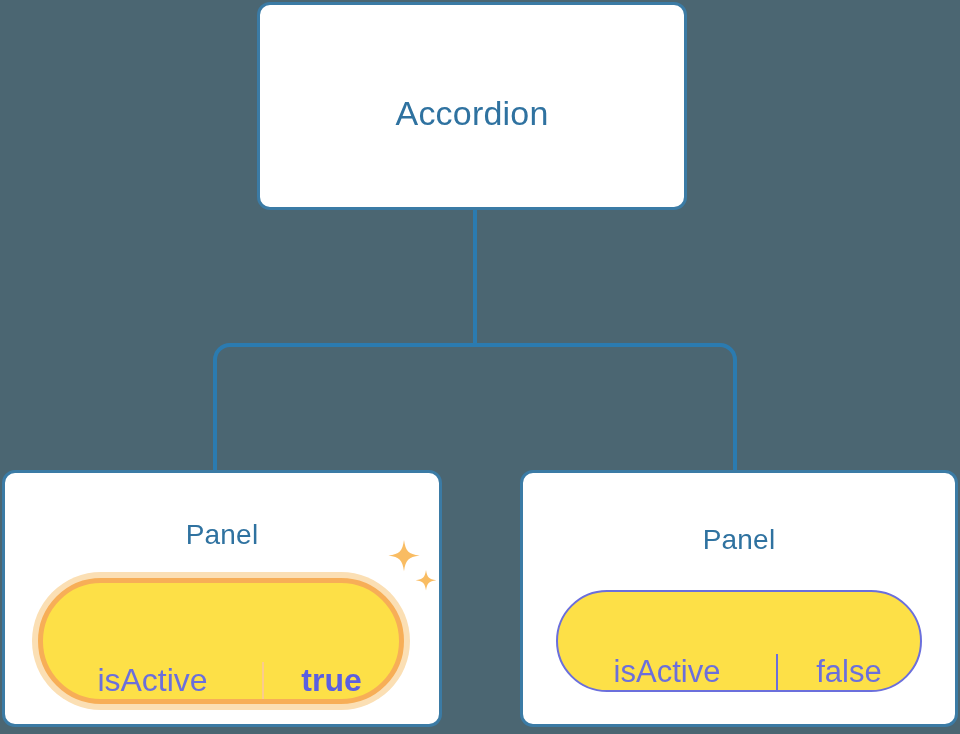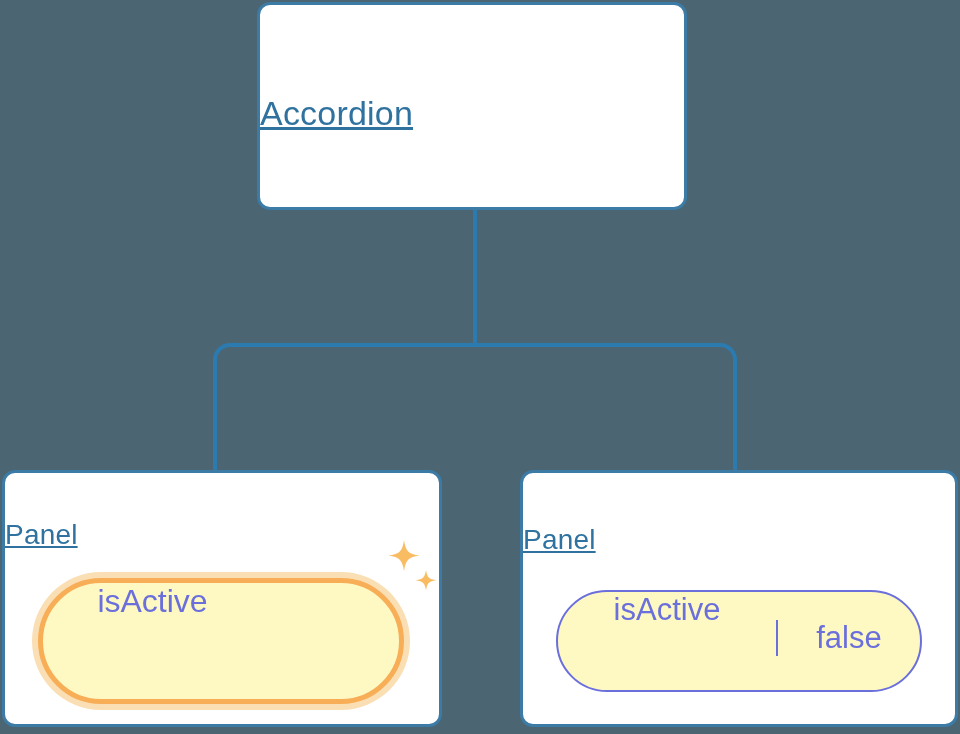--- a/index.html
+++ b/index.html
@@ -48,23 +48,23 @@
     top: 2px;
     width: 430px;
     height: 208px;
   }
 
   .node-title {
     color: #2f72a0;
     font-size: 34px;
     font-weight: 400;
     letter-spacing: 0.2px;
+    text-align: center;
     line-height: 1;
     white-space: nowrap;
-    text-decoration: underline;
   }
 
   .node-root .node-title {
     position: absolute;
     left: 0;
     right: 0;
     top: 91px;
   }
 
   .node-panel {
@@ -90,23 +90,23 @@
     font-size: 28px;
   }
 
   .node-panel-left .node-title { top: 48px; }
   .node-panel-right .node-title { top: 53px; }
 
   
   .pill {
     position: absolute;
     display: flex;
-    align-items: flex-start;
+    align-items: flex-end;
     box-sizing: border-box;
-    background: #fef9c3;
+    background: #fde047;
   }
 
   .pill-cell {
     display: flex;
     align-items: center;
     justify-content: center;
     box-sizing: border-box;
     white-space: nowrap;
   }
 
@@ -191,20 +191,21 @@
   <div class="node node-root">
     <div class="node-title">Accordion</div>
   </div>
 
   <div class="node node-panel node-panel-left">
     <div class="node-title">Panel</div>
   </div>
 
   <div class="pill pill-highlight pill-active-geo">
     <div class="pill-cell pill-key">isActive</div>
+    <div class="pill-cell pill-val">true</div>
   </div>
 
   <svg class="sparkles" viewBox="0 0 58 66" width="58" height="66" xmlns="http://www.w3.org/2000/svg">
     <path fill="#f9bc62" d="M20 0 C21.6 11.2 24.4 14.0 35.6 15.6 C24.4 17.2 21.6 20.0 20 31.2 C18.4 20.0 15.6 17.2 4.4 15.6 C15.6 14.0 18.4 11.2 20 0 Z"></path>
     <path fill="#f9bc62" d="M42 30 C43.1 37.4 44.9 39.2 52.3 40.3 C44.9 41.4 43.1 43.2 42 50.6 C40.9 43.2 39.1 41.4 31.7 40.3 C39.1 39.2 40.9 37.4 42 30 Z"></path>
   </svg>
 
   <div class="node node-panel node-panel-right">
     <div class="node-title">Panel</div>
   </div>

